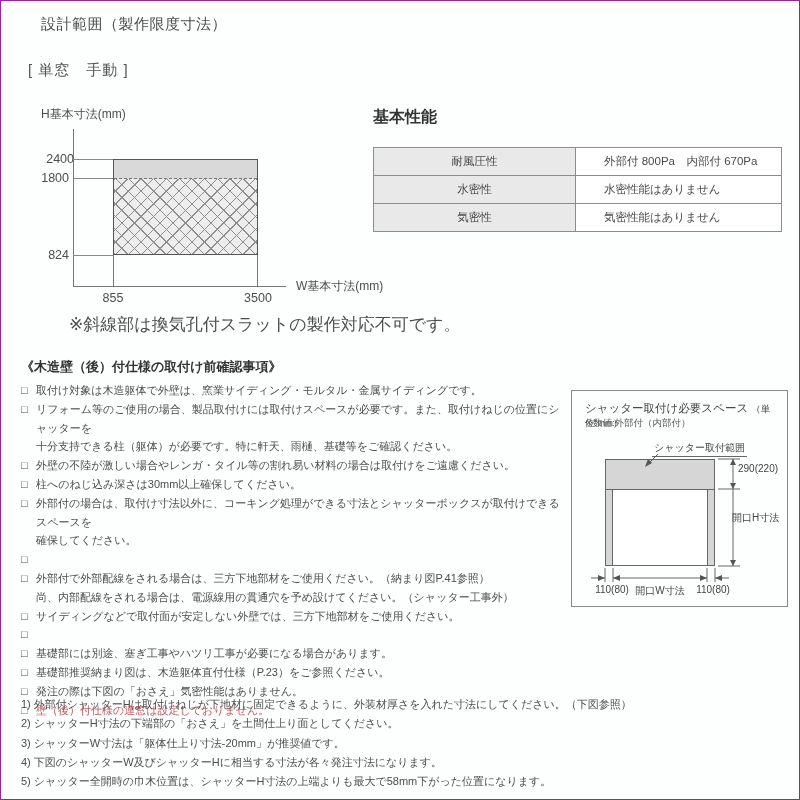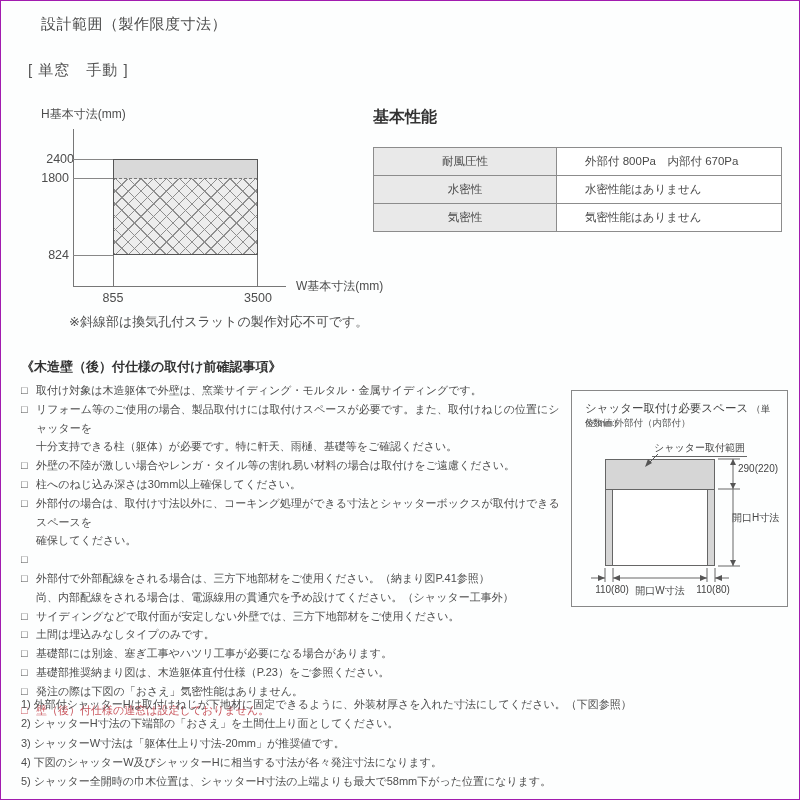--- a/index.html
+++ b/index.html
@@ -27,26 +27,26 @@
   .ytick{width:42px;text-align:right;font-size:12.5px;color:#4d4d4d;}
   .xtick{width:44px;text-align:center;font-size:12.5px;color:#4d4d4d;}
   .gridline{height:1px;background:#888;}
   .range-rect{left:112px;top:158px;width:145px;height:96px;border:1px solid #555;background:#fff;}
   .range-top{position:absolute;left:0;top:0;width:100%;height:19px;background:#d9d9d9;}
   .range-hatch{position:absolute;left:0;top:19px;width:100%;height:75px;background-color:#ededed;
      background-image:repeating-linear-gradient(45deg,#8e8e8e 0 1px,transparent 1px 9px),
                       repeating-linear-gradient(-45deg,#8e8e8e 0 1px,transparent 1px 9px);}
   .dash-1800{position:absolute;left:0;top:18px;width:100%;border-top:1px dashed #777;}
   .vext{width:1px;background:#777;}
-  .chart-note{left:68px;top:312px;font-size:13px;color:#4d4d4d;}
+  .chart-note{left:68px;top:312px;font-size:17px;color:#4d4d4d;}
 
   
   .perf-table{left:372px;top:146px;border-collapse:collapse;table-layout:fixed;width:409px;}
   .perf-table td{border:1px solid var(--line);height:28px;font-size:11.5px;color:#4a4a4a;}
-  .perf-table td.perf-label{width:183px;background:var(--table-header-bg);text-align:center;}
+  .perf-table td.perf-label{width:202px;background:var(--table-header-bg);text-align:center;}
   .perf-table td.perf-value{padding-left:28px;background:#fff;}
 
   
   .checklist{left:20px;top:380px;width:545px;font-size:11px;line-height:18.8px;color:#4d4d4d;}
   .check-item{display:flex;}
   .check-item .checkbox{flex:0 0 15px;}
   .check-item .check-text{white-space:pre-line;}
   .check-item.red{color:var(--alert);}
 
   
@@ -165,21 +165,20 @@
 尚、内部配線をされる場合は、電源線用の貫通穴を予め設けてください。（シャッター工事外）</span>
     </div>
 
     <div class="check-item">
       <span class="checkbox">□</span>
       <span class="check-text">サイディングなどで取付面が安定しない外壁では、三方下地部材をご使用ください。</span>
     </div>
 
     <div class="check-item">
       <span class="checkbox">□</span>
-      <span class="check-text">土間は埋込みなしタイプのみです。</span>
     </div>
 
     <div class="check-item">
       <span class="checkbox">□</span>
       <span class="check-text">基礎部には別途、塞ぎ工事やハツリ工事が必要になる場合があります。</span>
     </div>
 
     <div class="check-item">
       <span class="checkbox">□</span>
       <span class="check-text">基礎部推奨納まり図は、木造躯体直付仕様（P.23）をご参照ください。</span>

